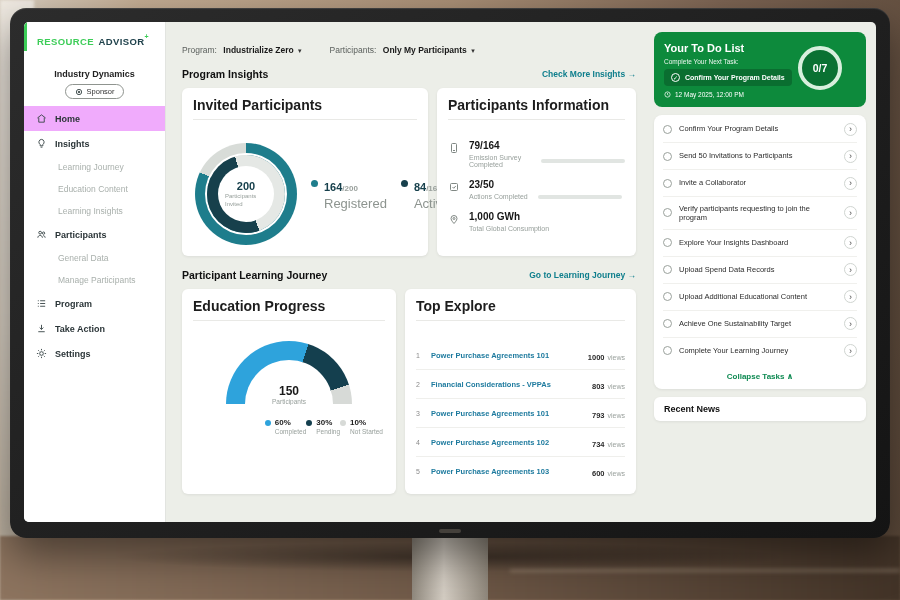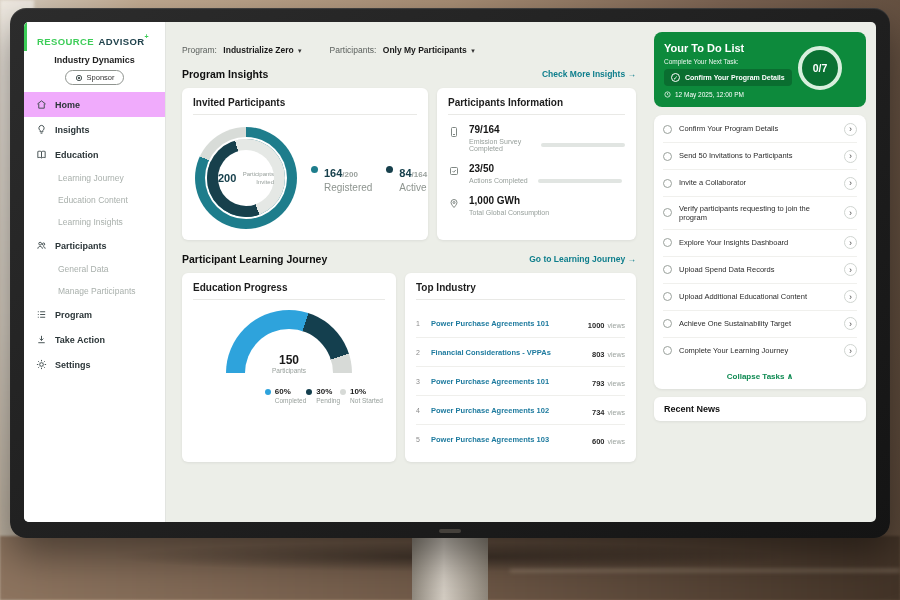--- a/index.html
+++ b/index.html
@@ -26,58 +26,58 @@
     width:22px;height:4px;border-radius:2px;background:#44403b}
   .screen{position:absolute;left:14px;top:14px;right:14px;bottom:16px;background:#eceee8;
     border-radius:5px;overflow:hidden;display:flex}
 
   
   .sidebar{width:142px;background:#fff;border-right:1px solid #e2e4e0;flex-shrink:0}
   .logo{padding:9px 8px 2px 10px;border-left:3px solid #3dcd58;white-space:nowrap}
   .logo .r{color:#3dcd58;font-weight:bold;font-size:9.5px;letter-spacing:.4px}
   .logo .a{color:#20424c;font-weight:bold;font-size:9.5px;letter-spacing:.4px}
   .logo .p{color:#3dcd58;font-weight:bold;font-size:7px;vertical-align:super}
-  .org{text-align:center;font-size:9px;font-weight:bold;color:#222;margin-top:4px}
+  .org{text-align:center;font-size:9px;font-weight:bold;color:#222;margin-top:18px}
   .sponsor{margin:5px auto 2px;display:flex;align-items:center;gap:4px;border:1px solid #8f948f;
     border-radius:10px;padding:2px 9px;font-size:7.5px;color:#333;width:max-content;cursor:pointer}
   .sponsor svg{width:8px;height:8px;stroke:#2d3b3b}
   .nav{margin-top:7px}
   .nav-item{display:flex;align-items:center;gap:8px;padding:7px 12px;font-size:9px;font-weight:bold;color:#2b3538;cursor:pointer}
   .nav-item.active{background:#f0abfc}
   .nav-item svg{width:11px;height:11px;stroke:#3a4648;flex-shrink:0}
   .nav-sub{padding:6px 12px 6px 34px;font-size:8.5px;color:#a9b0ac;cursor:pointer}
 
   
   .main{flex:1;min-width:0;padding:13px 12px 0 16px}
   .h1{font-size:19px;font-weight:bold;color:#141414}
   .filters{display:flex;gap:28px;margin-top:10px;font-size:8.5px;color:#5a5f5c;align-items:center}
   .fval{color:#191919;font-weight:bold;margin-left:4px;cursor:pointer}
   .chev{font-size:7px;color:#333;margin-left:2px}
   .sec{display:flex;justify-content:space-between;align-items:center;margin-top:13px;margin-bottom:8px}
   .sec .t{font-size:10.5px;font-weight:bold;color:#101010}
   .sec .link{font-size:8.5px;font-weight:bold;color:#0e7e8c;cursor:pointer}
   .cards{display:flex;gap:9px}
   .card{background:#fff;border-radius:6px;padding:9px 11px;box-shadow:0 1px 3px rgba(0,0,0,.07)}
-  .ct{font-size:10px;font-weight:bold;color:#1d1d1d;padding-bottom:6px;border-bottom:1px solid #e9e9e6;margin-bottom:9px}
+  .ct{font-size:14px;font-weight:bold;color:#1d1d1d;padding-bottom:6px;border-bottom:1px solid #e9e9e6;margin-bottom:20px}
 
   
   .card-invited{width:246px;flex-shrink:0}
   .donut-wrap{display:flex;align-items:center;gap:14px;padding:3px 0 2px 2px}
   .donut{width:102px;height:102px;border-radius:50%;position:relative;flex-shrink:0}
   .donut .ring2{position:absolute;inset:12px;border-radius:50%;box-shadow:0 0 0 2px #fff}
   .donut .hole{position:absolute;inset:23px;border-radius:50%;background:#fff;display:flex;
-    flex-direction:row;align-items:center;justify-content:center;text-align:right}
+    flex-direction:column;align-items:center;justify-content:center;text-align:left}
   .hole .v{font-size:11px;font-weight:bold;color:#17404c}
   .hole .l{font-size:6px;color:#98a09c;width:42px;line-height:1.2;margin-top:1px}
   .dlegend{display:flex;flex-direction:row;gap:14px}
   .dli{display:flex;gap:6px;align-items:flex-start}
   .ddot{width:7px;height:7px;border-radius:50%;margin-top:3px;flex-shrink:0}
   .dval{font-size:11px;font-weight:bold;color:#17404c}
   .dof{font-size:8px;color:#9aa19d;font-weight:bold}
-  .dlab{font-size:10px;color:#8d948f;margin-top:1px}
+  .dlab{font-size:13px;color:#8d948f;margin-top:1px}
 
   
   .card-pinfo{flex:1}
   .pi-row{display:flex;gap:9px;margin-bottom:11px}
   .pi-icon svg{width:12px;height:12px;stroke:#808884;margin-top:1px}
   .pi-val{font-size:10px;font-weight:bold;color:#161616}
   .pi-sub{display:flex;align-items:center;gap:10px;margin-top:3px}
   .pi-lab{font-size:7px;color:#98a09c}
   .pi-bar{width:84px;height:4px;background:#e1e5e2;border-radius:2px;overflow:hidden;flex-shrink:0}
   .pi-fill{height:100%;background:#2e9fd8;border-radius:2px}
@@ -160,27 +160,20 @@
             </svg>
           <span>Home</span>
         </div>
         <div class="nav-item">
           <svg viewBox="0 0 24 24" fill="none" stroke-width="2">
               <path d="M12 3a6 6 0 0 1 3 11v3h-6v-3A6 6 0 0 1 12 3z"></path>
               <path d="M10 20h4"></path>
             </svg>
           <span>Insights</span>
         </div>
-        <div class="nav-item">
-          <svg viewBox="0 0 24 24" fill="none" stroke-width="2">
-              <path d="M12 6C10 4.5 6.5 4.5 4 5.5V19c2.5-1 6-1 8 .5 2-1.5 5.5-1.5 8-.5V5.5C17.5 4.5 14 4.5 12 6z"></path>
-              <path d="M12 6v13"></path>
-            </svg>
-          <span>Education</span>
-        </div>
         <div class="nav-sub">Learning Journey</div>
         <div class="nav-sub">Education Content</div>
         <div class="nav-sub">Learning Insights</div>
         <div class="nav-item">
           <svg viewBox="0 0 24 24" fill="none" stroke-width="2">
               <circle cx="9" cy="8" r="3"></circle>
               <path d="M4 19c0-3 2.5-5 5-5s5 2 5 5"></path>
               <circle cx="16.5" cy="9" r="2.5"></circle>
               <path d="M15.5 14.5c2.5 0 4.5 2 4.5 4.5"></path>
             </svg>
@@ -343,21 +336,21 @@
               <span class="gdot" style="background: rgb(215, 218, 215);"></span>
               <div>
                   <div class="gpct">10%</div>
               <div class="glab">Not Started</div>
                 </div>
             </div>
           </div>
         </div>
 
         <div class="card card-lessons">
-          <div class="ct">Top Industry</div>
+          <div class="ct">Top Explore</div>
           <div class="tl-row">
             <span class="tl-rank">1</span>
             <span class="tl-title">Power Purchase Agreements 101</span>
             <span><span class="tl-num">1000</span><span class="tl-vl">views</span></span>
           </div>
           <div class="tl-row">
             <span class="tl-rank">2</span>
             <span class="tl-title">Financial Considerations - VPPAs</span>
             <span><span class="tl-num">803</span><span class="tl-vl">views</span></span>
           </div>

